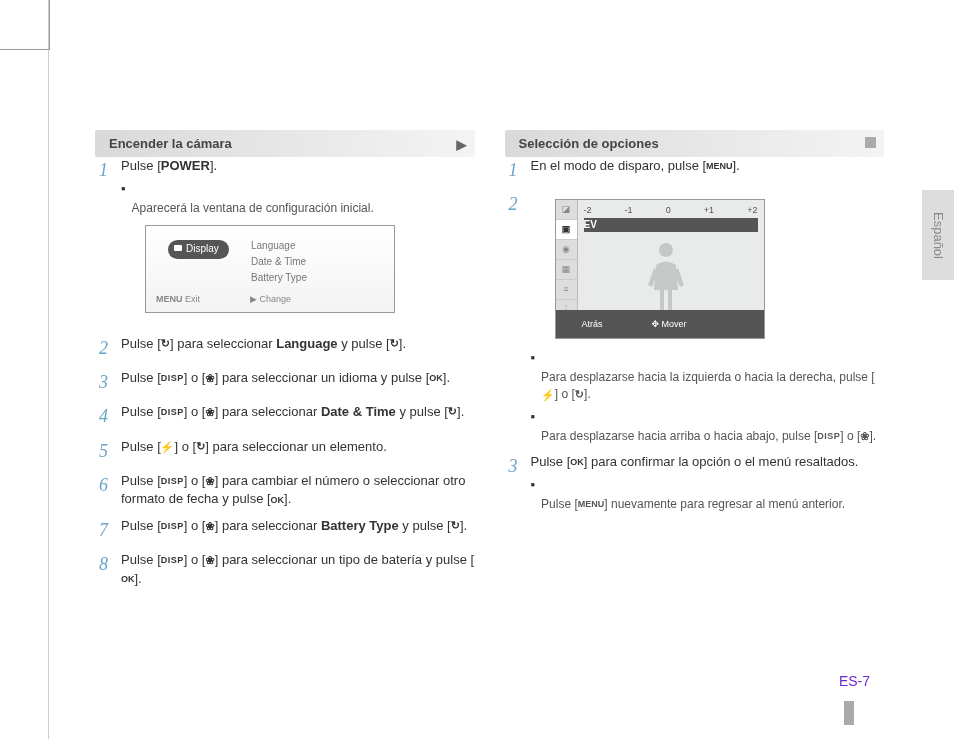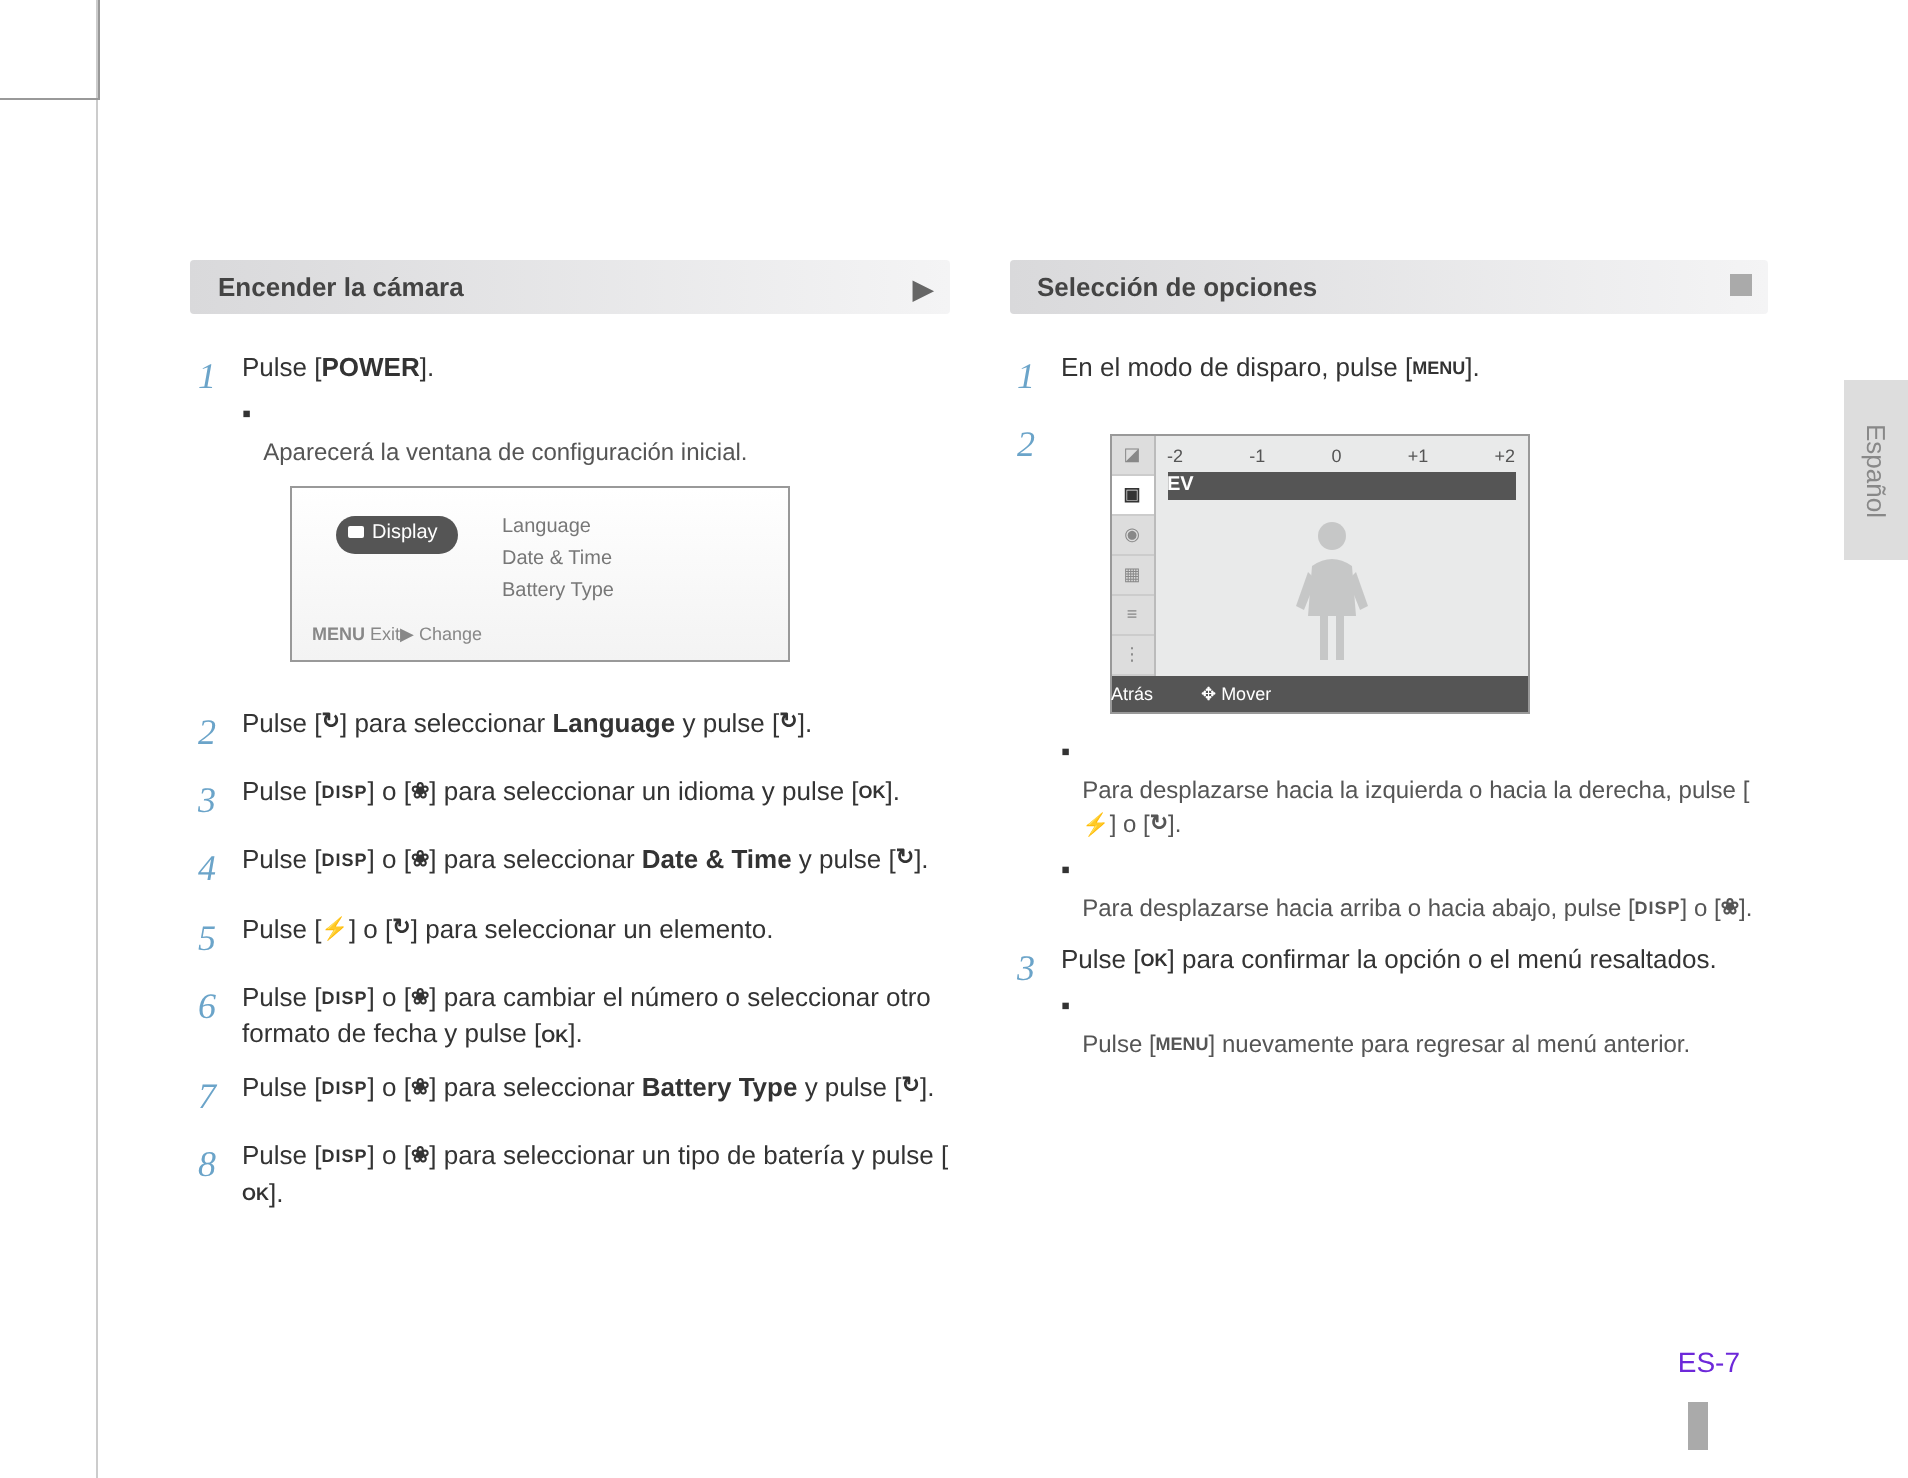--- a/index.html
+++ b/index.html
@@ -23,21 +23,20 @@
     gap: 30px;
   }
   .col { flex: 1; }
   .section-header {
     background: linear-gradient(to right, #d9d9db 0%, #f4f4f5 100%);
     padding: 6px 14px;
     font-weight: bold;
     font-size: 13px;
     color: #444;
     border-radius: 2px;
-    margin-bottom: 18px;
     position: relative;
   }
   .section-header .arrow-right {
     position: absolute; right: 8px; top: 7px;
     color: #666;
   }
   .section-header .stop-sq {
     position: absolute; right: 8px; top: 7px;
     width: 11px; height: 11px; background: #aaa;
   }
@@ -86,21 +85,21 @@
   .shot1 .pill::before {
     content:""; position:absolute; left:6px; top:5px;
     width:8px; height:6px; background:#fff; border-radius:1px;
   }
   .shot1 .opts {
     position:absolute; left:105px; top:12px;
     color:#777; line-height:1.6;
   }
   .shot1 .bar {
     position:absolute; left:10px; bottom:6px; right:10px;
-    color:#888; display:flex; font-size:9px;
+    color:#888; display:flex; gap:50px; font-size:9px;
   }
   
   .shot2 {
     border:1px solid #999; width:210px; height:140px;
     margin:8px 0 10px 24px; background:#e9eaea; position:relative;
     font-size:10px; color:#555;
   }
   .shot2 .side {
     position:absolute; left:0; top:0; bottom:18px; width:22px;
     background:#ddd; border-right:1px solid #bbb;
@@ -119,23 +118,23 @@
   .shot2 .evbar {
     position:absolute; left:28px; top:18px; right:6px; height:14px;
     background:#555; color:#fff; font-size:10px; font-weight:bold;
     padding-left:0; line-height:14px;
   }
   .shot2 .silh {
     position:absolute; left:90px; top:40px; width:40px; height:75px;
     opacity:0.35;
   }
   .shot2 .bot {
-    position:absolute; left:0; right:0; bottom:0; height:18px;
+    position:absolute; left:0; right:0; bottom:0; height:28px;
     background:#555; color:#fff; font-size:9px;
-    display:flex; align-items:center; gap:24px; 
+    display:flex; align-items:center; gap:49px; padding-left:26px;
   }
   .lang-tab {
     position:absolute; right:0; top:190px;
     width:32px; height:90px; background:#ddd;
     writing-mode: vertical-rl;
     text-align:center; font-size:13px; color:#888;
     display:flex; align-items:center; justify-content:center;
     font-weight:500;
   }
   .pagefoot {

